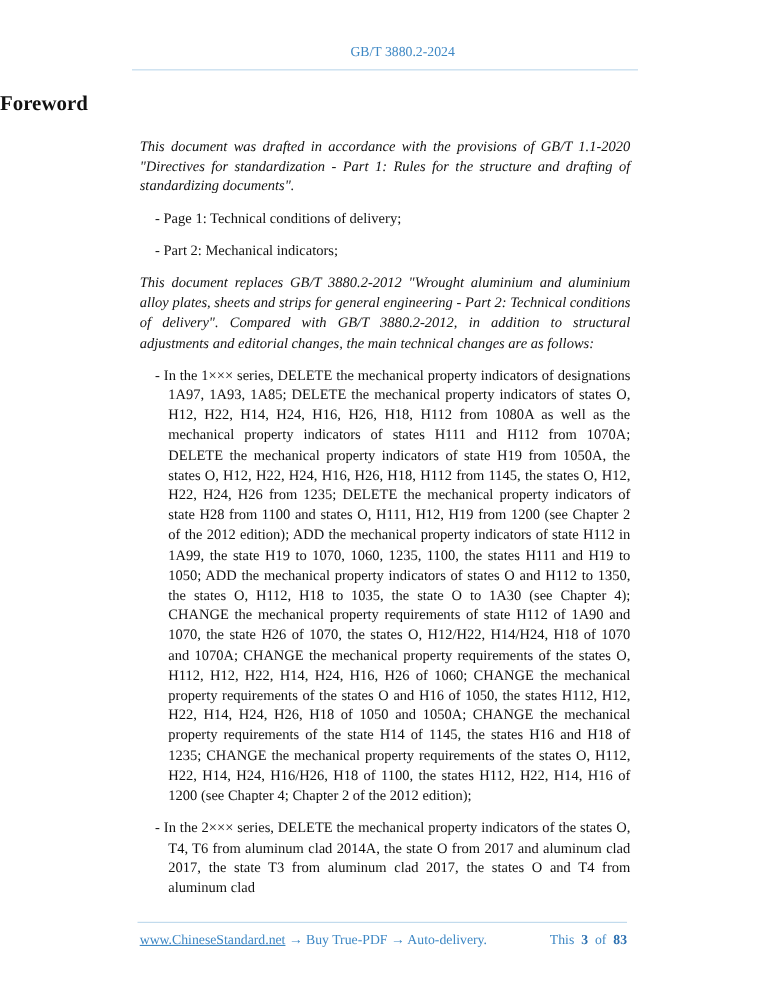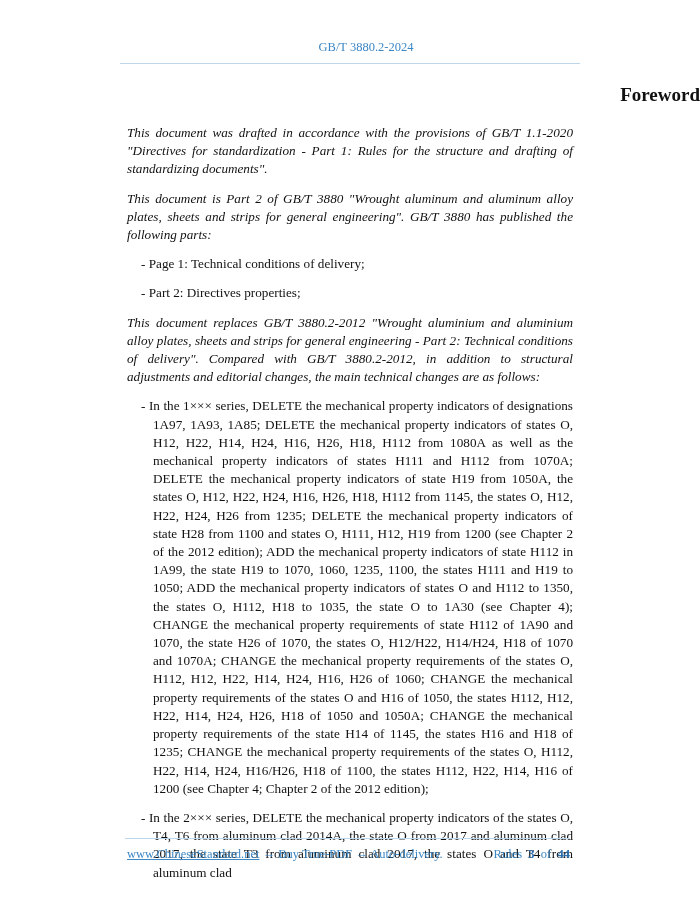--- a/index.html
+++ b/index.html
@@ -1,21 +1,21 @@
 <!DOCTYPE html>
 <html><head>
 <meta charset="utf-8">
 <style>
   html, body { margin: 0; padding: 0; background: #ffffff; }
   body { width: 700px; height: 906px; position: relative; overflow: hidden;
          font-family: "Liberation Serif", "DejaVu Serif", serif; color: #111; }
   .header { position: absolute; top: 40px; left: 0; width: 700px; text-align: center;
             font-size: 12.5px; color: #3d87c4; padding-left: 16px; }
   .header-rule { position: absolute; top: 63px; left: 120px; width: 460px; height: 1px; background: #bcd7ec; }
-  .title { position: absolute; top: 84px; left: 0; width: 700px; text-align: right;
+  .title { position: absolute; top: 84px; left: 0; width: 700px; text-align: left;
            font-size: 19px; font-weight: bold; }
   .content { position: absolute; top: 124px; left: 127px; width: 446px; font-size: 13.2px; line-height: 18.2px; }
   .para { margin: 0 0 11px 0; text-align: justify; font-style: italic; }
   .list-item { margin: 0 0 11px 0; padding-left: 14px; }
   .bullet { margin: 0 0 11px 0; padding-left: 26px; text-indent: -12px; text-align: justify; }
   .footer-rule { position: absolute; top: 838px; left: 125px; width: 445px; height: 1px; background: #bcd7ec; }
   .footer { position: absolute; top: 847px; left: 127px; width: 443px; font-size: 12.5px; color: #3d87c4;
             display: flex; justify-content: space-between; }
   .footer a { color: #3d87c4; text-decoration: underline; }
   .footer b { font-weight: bold; color: #2a6fb0; }
@@ -23,32 +23,31 @@
 </head>
 <body>
 
 <div class="header">GB/T 3880.2-2024</div>
 <div class="header-rule"></div>
 
 <div class="title">Foreword</div>
 
 <div class="content">
   <p class="para">This document was drafted in accordance with the provisions of GB/T 1.1-2020 "Directives for standardization - Part 1: Rules for the structure and drafting of standardizing documents".</p>
-  <p class="para">This document is Part 2 of GB/T 3880 "Wrought aluminum and aluminum alloy plates, sheets and strips for general engineering". GB/T 3880 has published the following parts:</p>
   <p class="list-item">- Page 1: Technical conditions of delivery;</p>
-  <p class="list-item">- Part 2: Directives properties;</p>
+  <p class="list-item">- Part 2: Mechanical indicators;</p>
   <p class="para">This document replaces GB/T 3880.2-2012 "Wrought aluminium and aluminium alloy plates, sheets and strips for general engineering - Part 2: Technical conditions of delivery". Compared with GB/T 3880.2-2012, in addition to structural adjustments and editorial changes, the main technical changes are as follows:</p>
   <p class="bullet">- In the 1××× series, DELETE the mechanical property indicators of designations 1A97, 1A93, 1A85; DELETE the mechanical property indicators of states O, H12, H22, H14, H24, H16, H26, H18, H112 from 1080A as well as the mechanical property indicators of states H111 and H112 from 1070A; DELETE the mechanical property indicators of state H19 from 1050A, the states O, H12, H22, H24, H16, H26, H18, H112 from 1145, the states O, H12, H22, H24, H26 from 1235; DELETE the mechanical property indicators of state H28 from 1100 and states O, H111, H12, H19 from 1200 (see Chapter 2 of the 2012 edition); ADD the mechanical property indicators of state H112 in 1A99, the state H19 to 1070, 1060, 1235, 1100, the states H111 and H19 to 1050; ADD the mechanical property indicators of states O and H112 to 1350, the states O, H112, H18 to 1035, the state O to 1A30 (see Chapter 4); CHANGE the mechanical property requirements of state H112 of 1A90 and 1070, the state H26 of 1070, the states O, H12/H22, H14/H24, H18 of 1070 and 1070A; CHANGE the mechanical property requirements of the states O, H112, H12, H22, H14, H24, H16, H26 of 1060; CHANGE the mechanical property requirements of the states O and H16 of 1050, the states H112, H12, H22, H14, H24, H26, H18 of 1050 and 1050A; CHANGE the mechanical property requirements of the state H14 of 1145, the states H16 and H18 of 1235; CHANGE the mechanical property requirements of the states O, H112, H22, H14, H24, H16/H26, H18 of 1100, the states H112, H22, H14, H16 of 1200 (see Chapter 4; Chapter 2 of the 2012 edition);</p>
   <p class="bullet">- In the 2××× series, DELETE the mechanical property indicators of the states O, T4, T6 from aluminum clad 2014A, the state O from 2017 and aluminum clad 2017, the state T3 from aluminum clad 2017, the states O and T4 from aluminum clad</p>
 </div>
 
 <div class="footer-rule"></div>
 <div class="footer">
   <span>
     <a>www.ChineseStandard.net</a><span> → Buy True-PDF → Auto-delivery.</span>
   </span>
   <span>
-    <span>Rules</span>&nbsp;
+    <span>This</span>&nbsp;
     <b>3</b>&nbsp;
     <span>of</span>&nbsp;
-    <b>44</b>
+    <b>83</b>
   </span>
 </div>
 
 </body></html>

